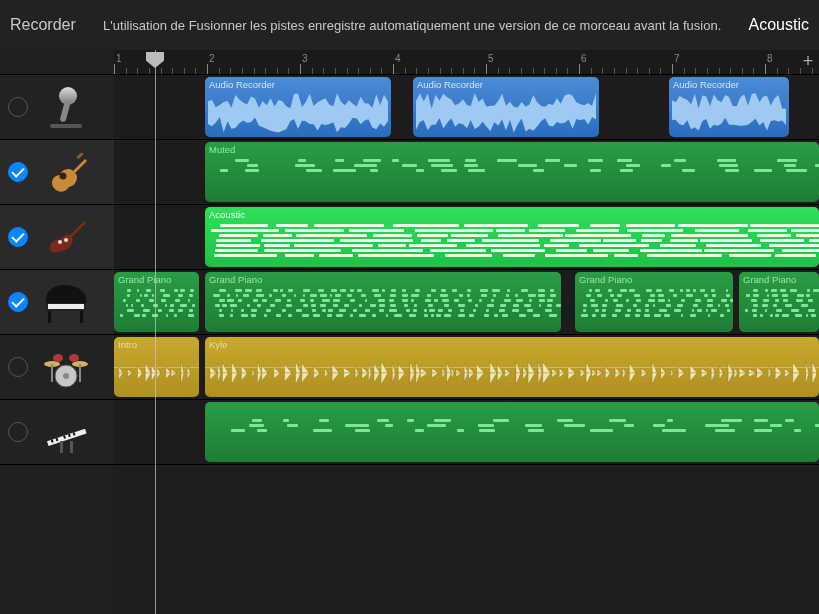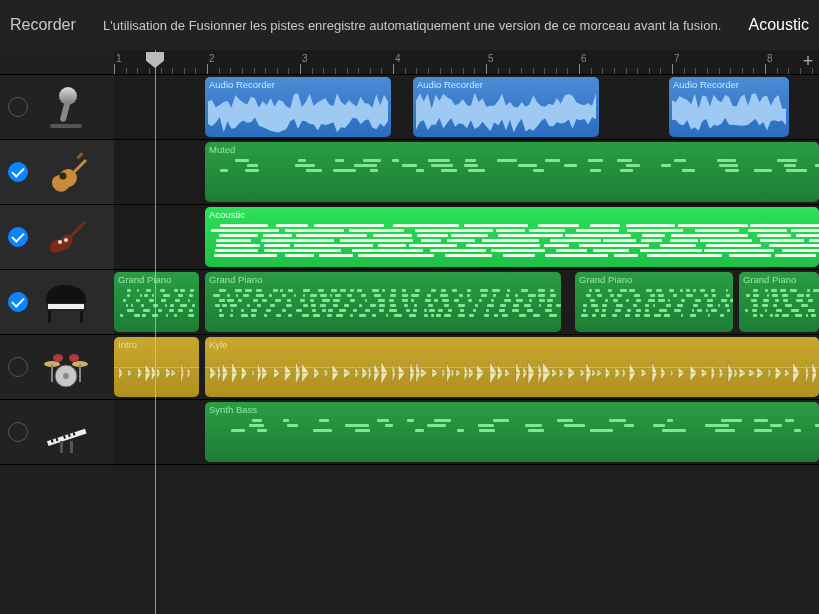--- a/index.html
+++ b/index.html
@@ -1057,21 +1057,20 @@
                 <polygon points="68.88767146776405,12 72.00291923868312,12 68.88767146776405,0.3611111111111107"></polygon>
                 <polygon points="68.88767146776405,12 72.00291923868312,12 68.88767146776405,23.63888888888889"></polygon>
                 <polygon points="75.57426697530863,12 79.10470250342935,12 75.57426697530863,5.440162037037037"></polygon>
                 <polygon points="75.57426697530863,12 79.10470250342935,12 75.57426697530863,18.559837962962963"></polygon>
               </svg>
             </div>
           </div>
         </div>
         <div class="track-lane">
           <div class="region green" style="left: 91px; width: 614px;">
-            <div class="label">Synth Bass</div>
             <div class="midi">
               <div class="row">
                 <div class="note" style="left: 7.27339%; width: 1.57546%;"></div>
                 <div class="note" style="left: 12.3559%; width: 1.04632%;"></div>
                 <div class="note" style="left: 18.2837%; width: 1.59994%;"></div>
                 <div class="note" style="left: 27.7413%; width: 2.07816%;"></div>
                 <div class="note" style="left: 32.6843%; width: 1.21423%;"></div>
                 <div class="note" style="left: 37.1524%; width: 2.84458%;"></div>
                 <div class="note" style="left: 46.9309%; width: 2.55371%;"></div>
                 <div class="note" style="left: 57.4377%; width: 2.65794%;"></div>

